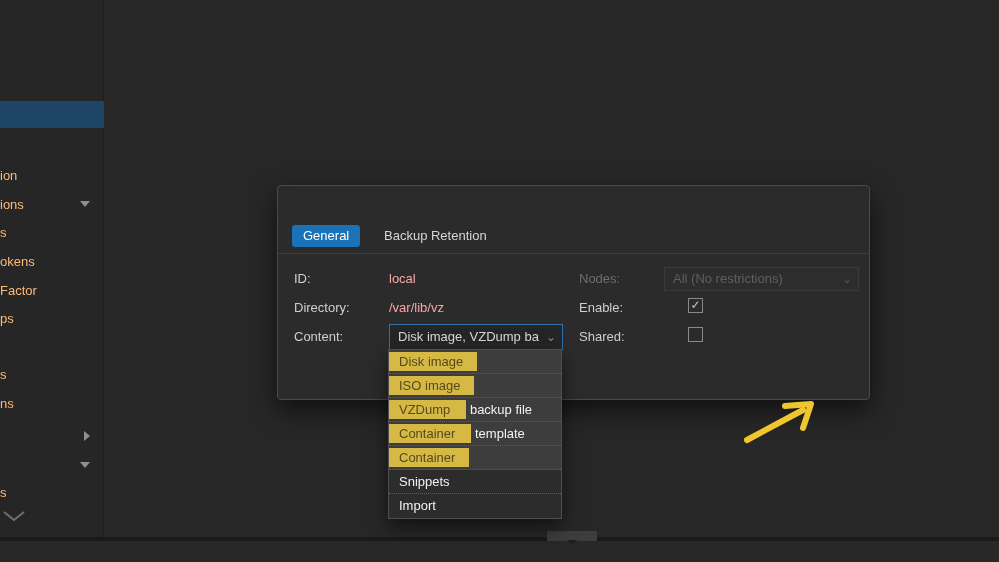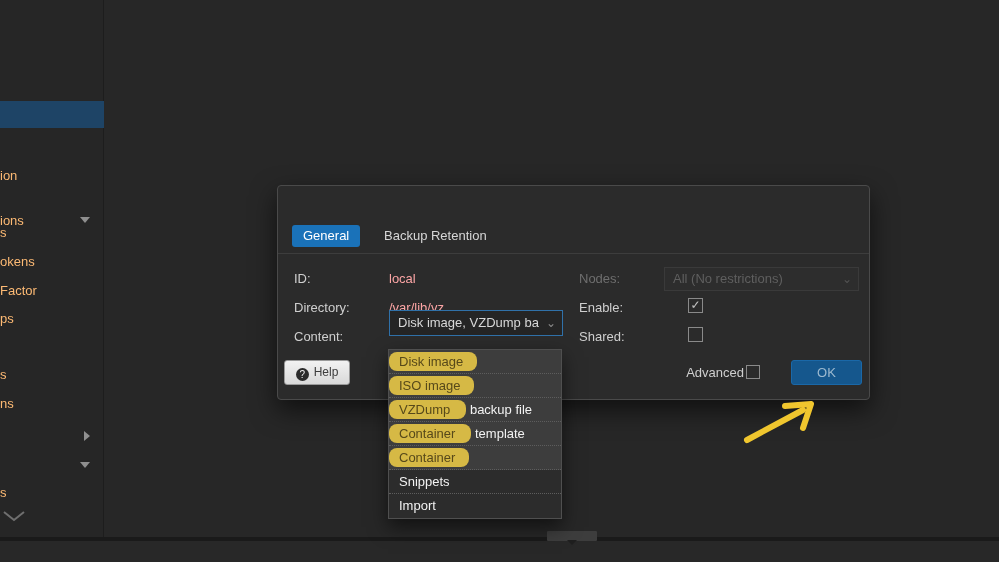--- a/index.html
+++ b/index.html
@@ -40,21 +40,21 @@
             border-bottom:1px solid #3d3d3d; }
   .tab { position:absolute; top:7px; height:22px; line-height:22px; font-size:13px;
          padding:0 11px; border-radius:3px; color:#d6d6d6; }
   .tab.active { left:14px; background:#1a72b9; color:#ffffff; }
   .tab.inactive { left:95px; }
 
   .frm-label { position:absolute; font-size:13px; color:#cfcfcf; line-height:16px; }
   .frm-value { position:absolute; font-size:13px; color:#fca5a5; line-height:16px; }
   .frm-label.disabled { color:#6e6e6e; }
 
-  .combo { position:absolute; left:111px; top:124px; width:174px; height:26px;
+  .combo { position:absolute; left:111px; top:138px; width:174px; height:26px;
            background:#252525; border:1px solid #3071a9; color:#d8d8d8; font-size:13px;
            line-height:24px; padding-left:8px; white-space:nowrap; overflow:hidden; }
   .combo .chev { position:absolute; right:6px; top:0px; color:#8a8a8a; font-size:12px; }
 
   .combo.nodes { left:386px; top:81px; width:195px; height:24px; line-height:22px;
                  background:#2d2d2d; border:1px solid #3a3a3a; color:#5f5f5f; }
   .combo.nodes .chev { color:#525252; }
 
   .cb { position:absolute; width:15px; height:15px; border:1px solid #8a8a8a;
         background:transparent; color:#c2c2c2; font-size:12px; line-height:13px; text-align:center; }
@@ -73,39 +73,39 @@
             color:#9cb9cf; font-size:13px; text-align:center; line-height:23px; }
 
   
   .dd-list { position:absolute; left:388px; top:349px; width:174px; background:#2c2c2c;
              border:1px solid #4f4f4f; box-shadow:0 8px 18px rgba(0,0,0,0.55); }
   .dd-row { position:relative; height:24px; line-height:23px; padding-left:10px;
             font-size:13px; color:#f2f2f2; border-bottom:1px dotted #5d5d5d;
             white-space:nowrap; overflow:hidden; }
   .dd-row:last-child { border-bottom:none; }
   .dd-row.sel { background:#3d3d3d; }
-  .dd-row .hl { background:#d6b945; color:#57491a; margin-left:-10px; padding:2px 16px 2px 10px;border-radius:8px; }
+  .dd-row .hl { background:#d6b945; color:#57491a; margin-left:-10px; padding:2px 16px 2px 10px; }
   .dd-row .hl.full { padding-right:14px; }
 
   
   .arrow-annot { position:absolute; left:733px; top:394px; width:92px; height:52px; }
 </style>
 </head>
 <body>
 
 <div class="sidebar">
   <div class="sb-selected"></div>
 
   <svg class="sb-scrollhint" width="24" height="12" viewBox="0 0 24 12">
     <polyline points="2,2 12,10 22,2" fill="none" stroke="#6f6f6f" stroke-width="2"></polyline>
   </svg>
 <div class="sb-item" style="top: 167px;">
       <span class="sb-label">ion</span>
     </div>
-    <div class="sb-item" style="top: 212px;">
+    <div class="sb-item" style="top: 196px;">
       <span class="sb-label">ions</span>
       <span class="tri down"></span>
     </div>
     <div class="sb-item" style="top: 224px;">
       <span class="sb-label">s</span>
     </div>
     <div class="sb-item" style="top: 253px;">
       <span class="sb-label">okens</span>
     </div>
     <div class="sb-item" style="top: 282px;">
@@ -164,30 +164,20 @@
     <span>All (No restrictions)</span>
     <span class="chev">⌄</span>
   </div>
 
   <span class="frm-label" style="left:301px; top:114px">Enable:</span>
   <div class="cb" style="left:410px; top:112px">✓</div>
 
   <span class="frm-label" style="left:301px; top:143px">Shared:</span>
   <div class="cb" style="left:410px; top:141px"></div>
 
-  <div class="dlg-footer">
-    <div class="help-btn">
-      <span class="help-q">?</span><span>Help</span>
-    </div>
-    <span class="adv-label">Advanced</span>
-    <div class="cb adv-cb"></div>
-    <div class="ok-btn">
-      <span>OK</span>
-    </div>
-  </div>
 </div>
 
 <div class="dd-list">
 
 <div class="dd-row sel"><span class="hl full">Disk image</span></div>
     <div class="dd-row sel"><span class="hl full">ISO image</span></div>
     <div class="dd-row sel"><span class="hl">VZDump</span><span> backup file</span></div>
     <div class="dd-row sel"><span class="hl">Container</span><span> template</span></div>
     <div class="dd-row sel"><span class="hl full">Container</span></div>
     <div class="dd-row"><span>Snippets</span></div>

